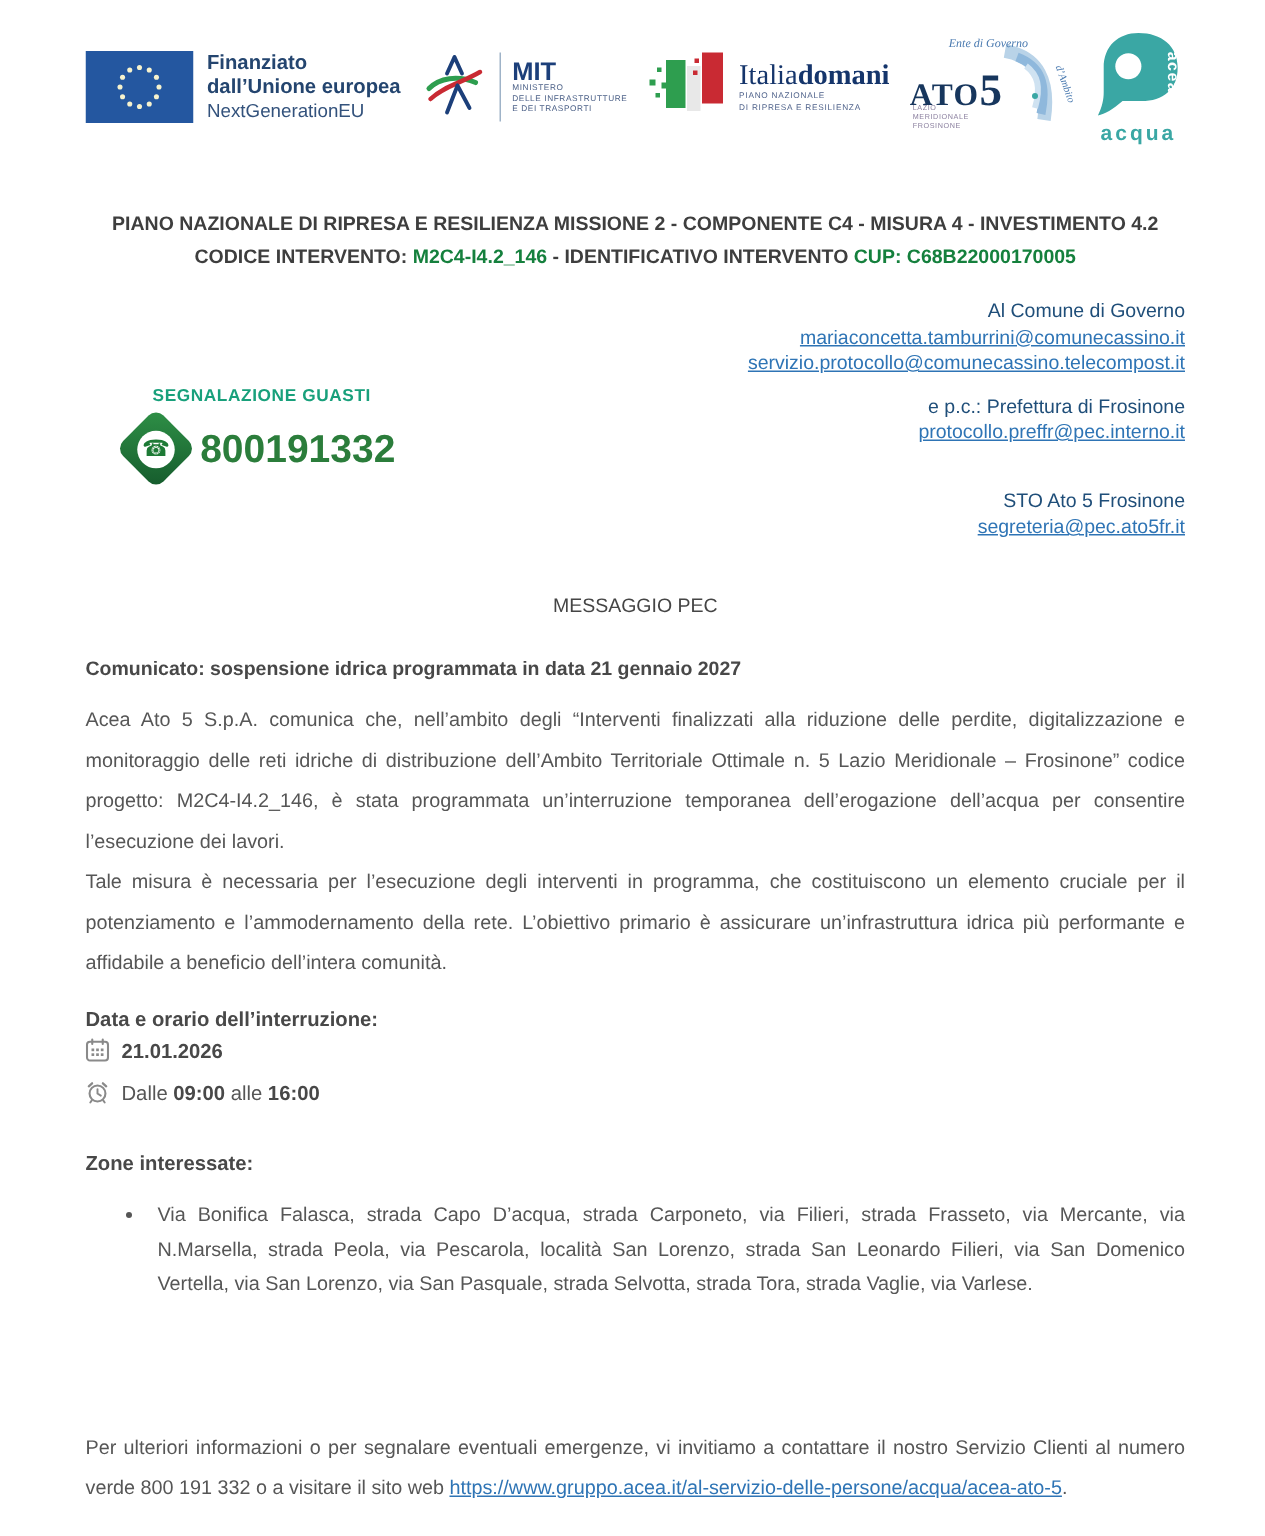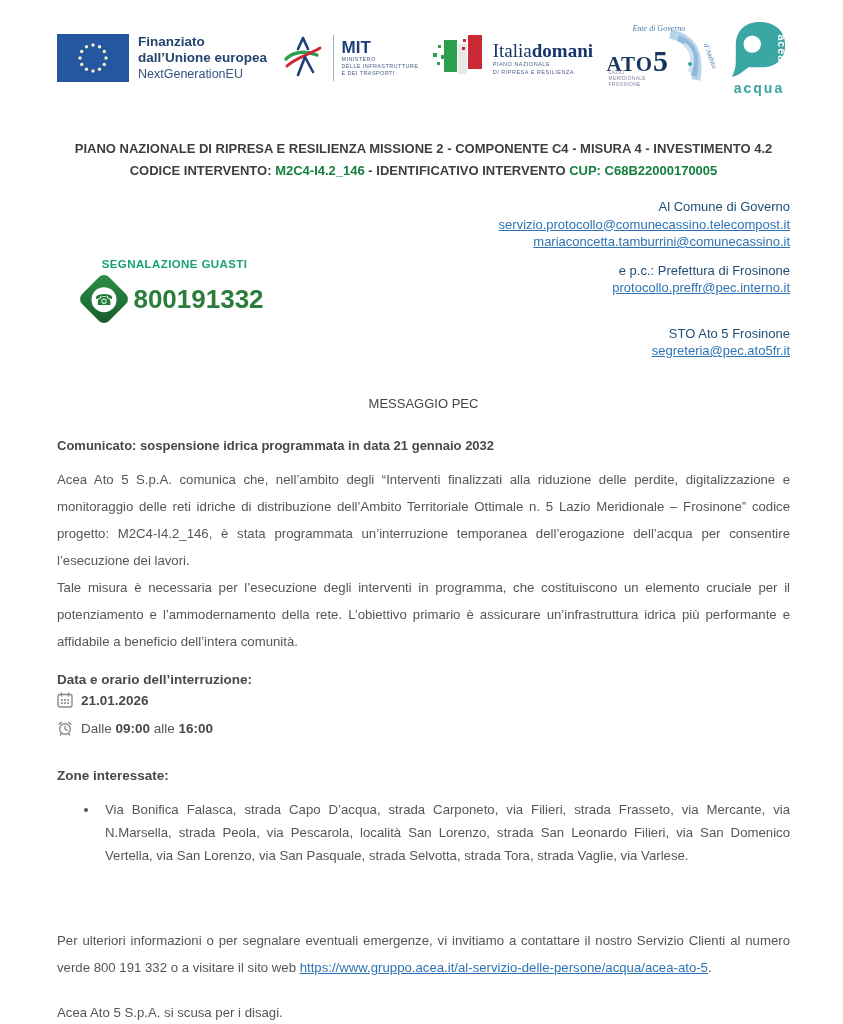--- a/index.html
+++ b/index.html
@@ -67,21 +67,21 @@
   .icon-row{display:flex;align-items:center;gap:8px;margin-top:5px;font-size:13.5px;color:#565656;}
   .icon-row .b{font-weight:700;color:#484848;}
   .icon-row + .icon-row{margin-top:12px;}
 
   
   .zones{margin-top:32px;}
   .zones ul{margin:15px 0 0 0;padding-left:42px;}
   .zones li{text-align:justify;font-size:13.2px;line-height:23px;color:#565656;padding-left:6px;}
 
   
-  .info{margin-top:60px;text-align:justify;font-size:13.2px;line-height:27px;color:#565656;}
+  .info{margin-top:84px;text-align:justify;font-size:13.2px;line-height:27px;color:#565656;}
   .info a{color:#2e74b5;text-decoration:underline;cursor:pointer;}
   .apology{margin-top:24px;font-size:13.2px;color:#565656;}
 </style>
 </head>
 <body>
 
 <div class="page">
 
   <header class="logos">
 
@@ -191,34 +191,34 @@
       <div class="badge-row">
         <div class="diamond">
           <div class="diamond-inner">☎</div>
         </div>
         <div class="badge-number">800191332</div>
       </div>
     </div>
 
     <div class="recipients">
       <div class="r-name">Al Comune di Governo</div>
+      <a class="r-link">mariaconcetta.tamburrini@comunecassino.it</a>
       <a class="r-link">servizio.protocollo@comunecassino.telecompost.it</a>
-      <a class="r-link">mariaconcetta.tamburrini@comunecassino.it</a>
       <div class="r-gap"></div>
       <div class="r-name">e p.c.: Prefettura di Frosinone</div>
       <a class="r-link">protocollo.preffr@pec.interno.it</a>
       <div class="r-gap-lg"></div>
       <div class="r-name">STO Ato 5 Frosinone</div>
       <a class="r-link">segreteria@pec.ato5fr.it</a>
     </div>
 
   </div>
 
   <div class="pec-heading">MESSAGGIO PEC</div>
-  <div class="comunicato">Comunicato: sospensione idrica programmata in data 21 gennaio 2032</div>
+  <div class="comunicato">Comunicato: sospensione idrica programmata in data 21 gennaio 2027</div>
 
   <div class="body-par">Acea Ato 5 S.p.A. comunica che, nell’ambito degli “Interventi finalizzati alla riduzione delle perdite, digitalizzazione e monitoraggio delle reti idriche di distribuzione dell’Ambito Territoriale Ottimale n. 5 Lazio Meridionale – Frosinone” codice progetto: M2C4-I4.2_146, è stata programmata un’interruzione temporanea dell’erogazione dell’acqua per consentire l’esecuzione dei lavori.</div>
   <div class="body-par">Tale misura è necessaria per l’esecuzione degli interventi in programma, che costituiscono un elemento cruciale per il potenziamento e l’ammodernamento della rete. L’obiettivo primario è assicurare un’infrastruttura idrica più performante e affidabile a beneficio dell’intera comunità.</div>
 
   <div class="interruption">
     <div class="section-head">Data e orario dell’interruzione:</div>
     <div class="icon-row">
       <svg width="16" height="16" viewBox="0 0 16 16">
         <rect x="1" y="2.5" width="14" height="12.5" rx="2" fill="none" stroke="#8a8a8a" stroke-width="1.4"></rect>
         <path d="M4.5 1 V4 M11.5 1 V4" stroke="#8a8a8a" stroke-width="1.4" stroke-linecap="round"></path>

